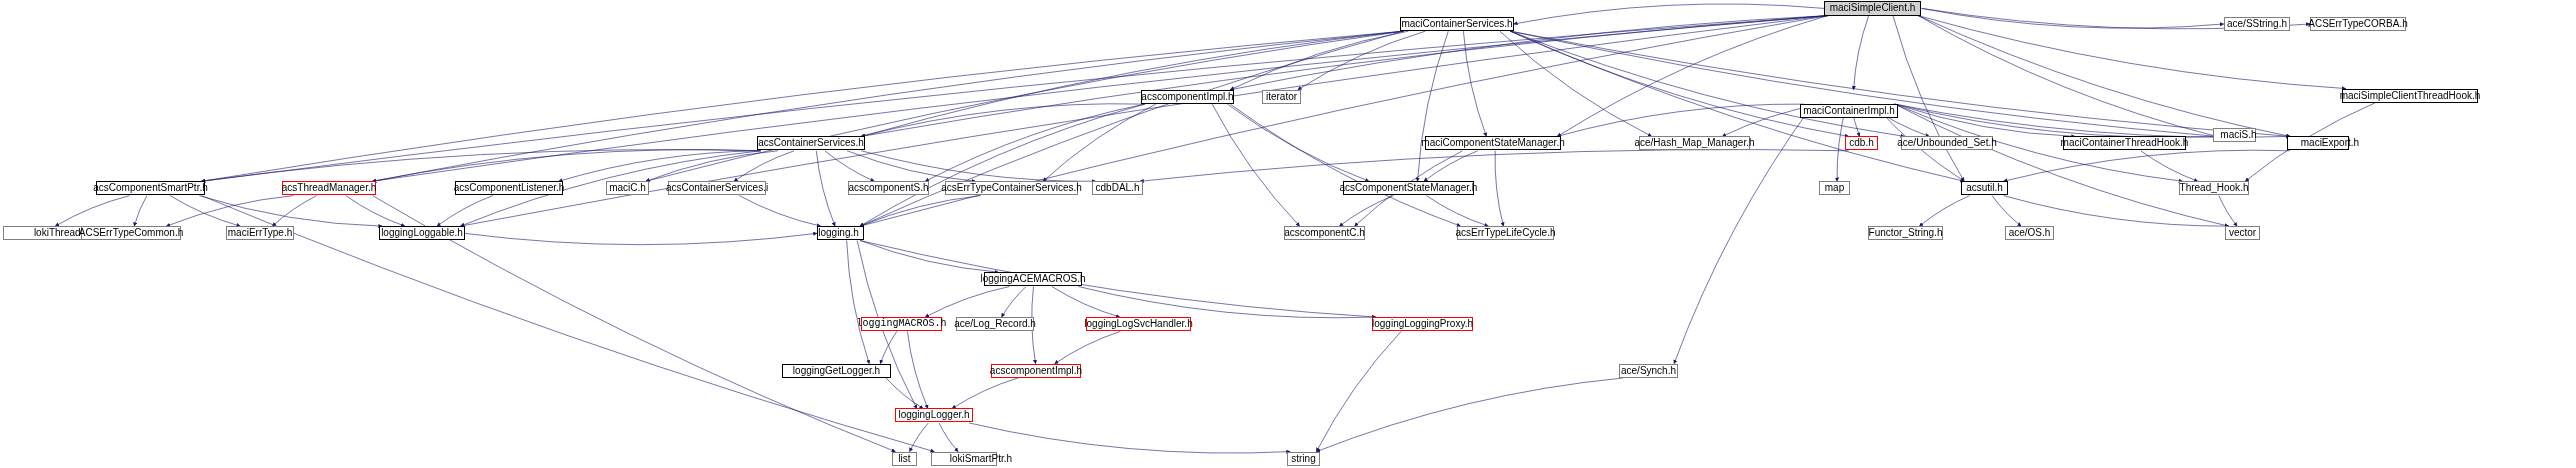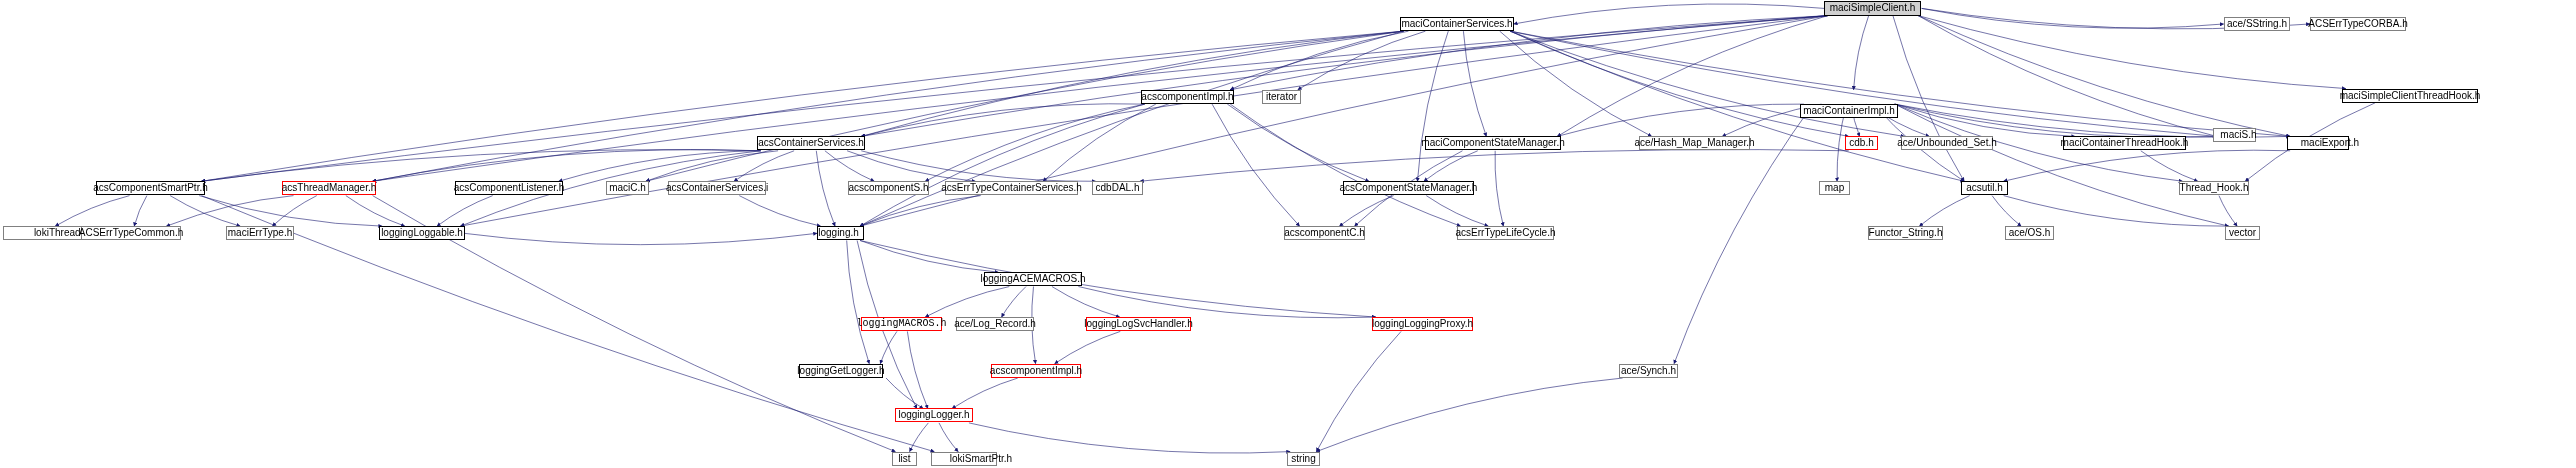--- a/index.html
+++ b/index.html
@@ -278,21 +278,21 @@
       </div>
       <div class="node red" style="left: 1086px; top: 317px; width: 105px;">
         <span>loggingLogSvcHandler.h</span>
       </div>
       <div class="node red" style="left: 1372px; top: 317px; width: 101px;">
         <span>loggingLoggingProxy.h</span>
       </div>
       <div class="node " style="left: 1619px; top: 364px; width: 59px;">
         <span>ace/Synch.h</span>
       </div>
-      <div class="node hdr" style="left: 799px; top: 364px; width: 84px;">
+      <div class="node hdr" style="left: 782px; top: 364px; width: 109px;">
         <span>loggingGetLogger.h</span>
       </div>
       <div class="node red" style="left: 991px; top: 364px; width: 90px;">
         <span>acscomponentImpl.h</span>
       </div>
       <div class="node red" style="left: 895px; top: 408px; width: 78px;">
         <span>loggingLogger.h</span>
       </div>
       <div class="node " style="left: 892px; top: 452px; width: 25px;">
         <span>list</span>

